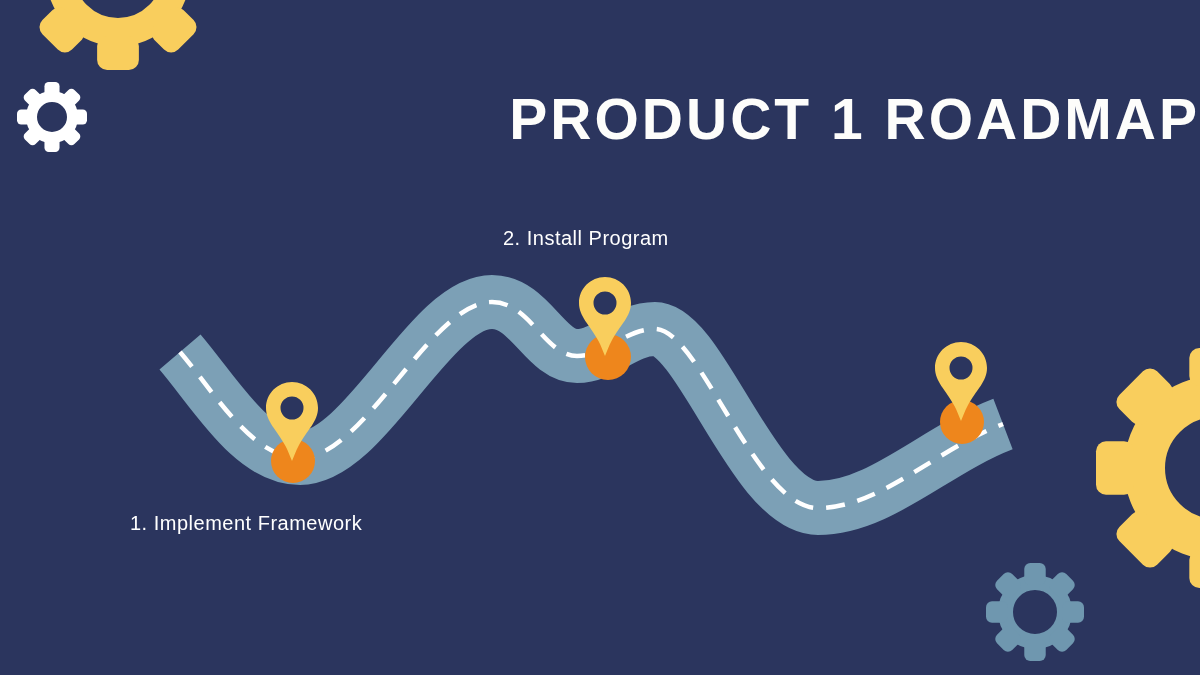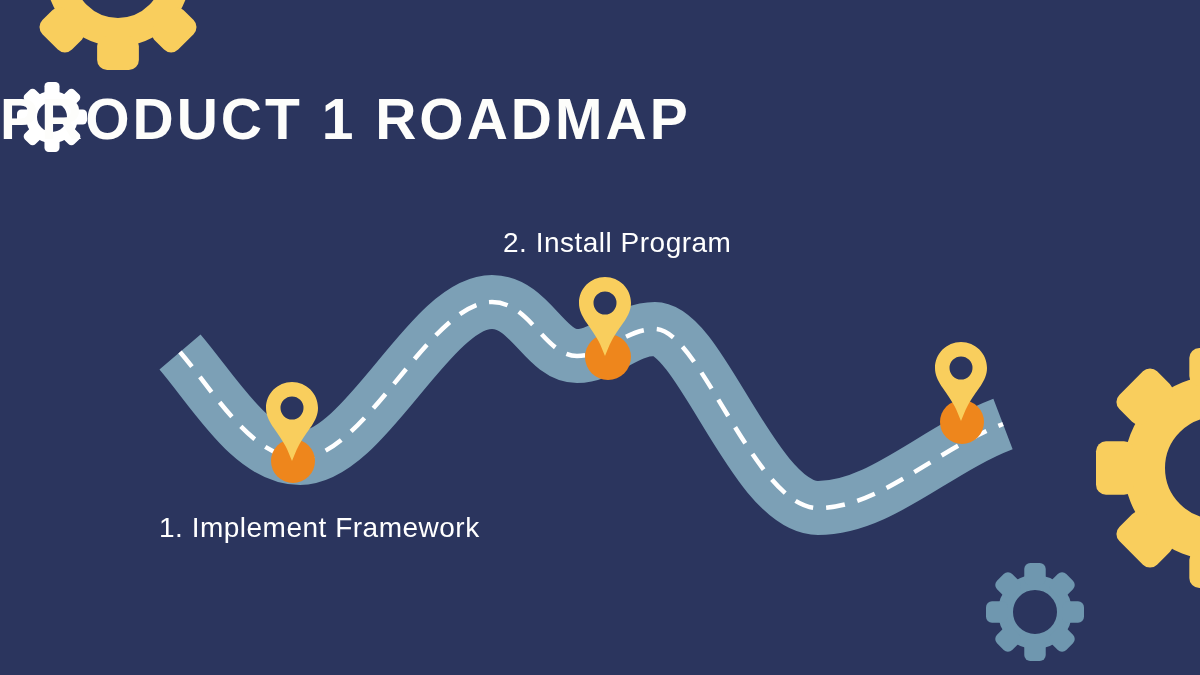--- a/index.html
+++ b/index.html
@@ -4,29 +4,29 @@
 <style>
   html,body { margin:0; padding:0; }
   body {
     width:1200px; height:675px; overflow:hidden; position:relative;
     font-family:"Liberation Sans", sans-serif;
   }
   .slide { position:absolute; inset:0; }
   .slide svg { position:absolute; left:0; top:0; }
   .page-title {
     position:absolute; left:0; right:0; top:86px; margin:0;
-    text-align:left; color:#FDFDFB;
+    text-align:right; color:#FDFDFB;
     font-size:57px; font-weight:800; letter-spacing:3px;
     white-space:pre;
   }
   .milestone-label {
-    position:absolute; color:#FFFFFF; font-size:28px; font-weight:400;
+    position:absolute; color:#FFFFFF; font-size:20px; font-weight:400;
     letter-spacing:0.5px; white-space:nowrap;
   }
-  .label-1 { left:159px; top:512px; }
+  .label-1 { left:130px; top:512px; }
   .label-2 { left:503px; top:227px; }
   .label-3 { left:905px; top:300px; }
 </style>
 </head>
 <body style="background: rgb(43, 53, 94);">
 
 <div class="slide">
 
   <svg width="1200" height="675" viewBox="0 0 1200 675">
     <defs>

